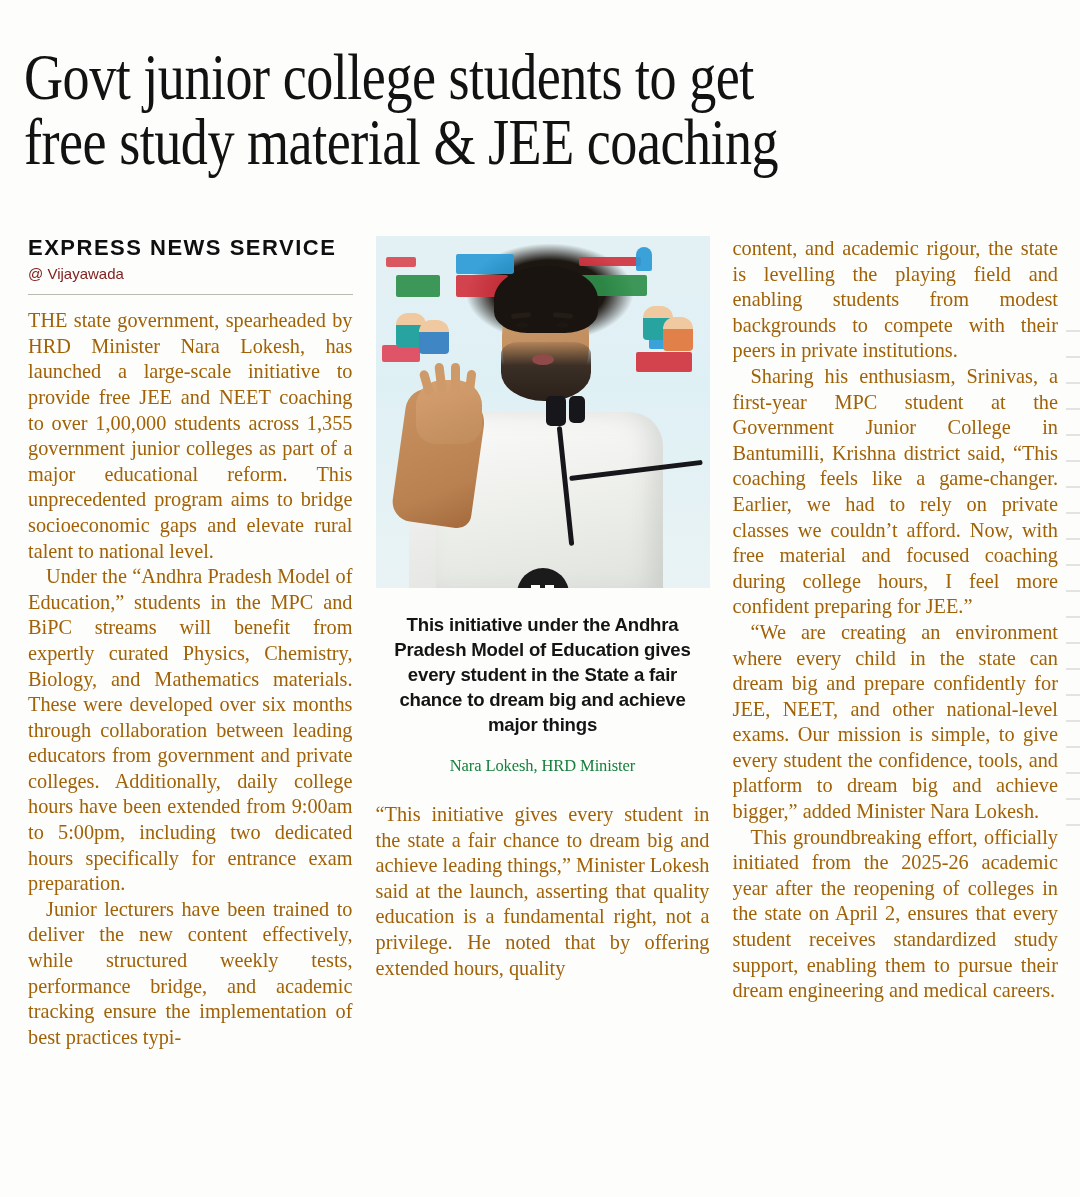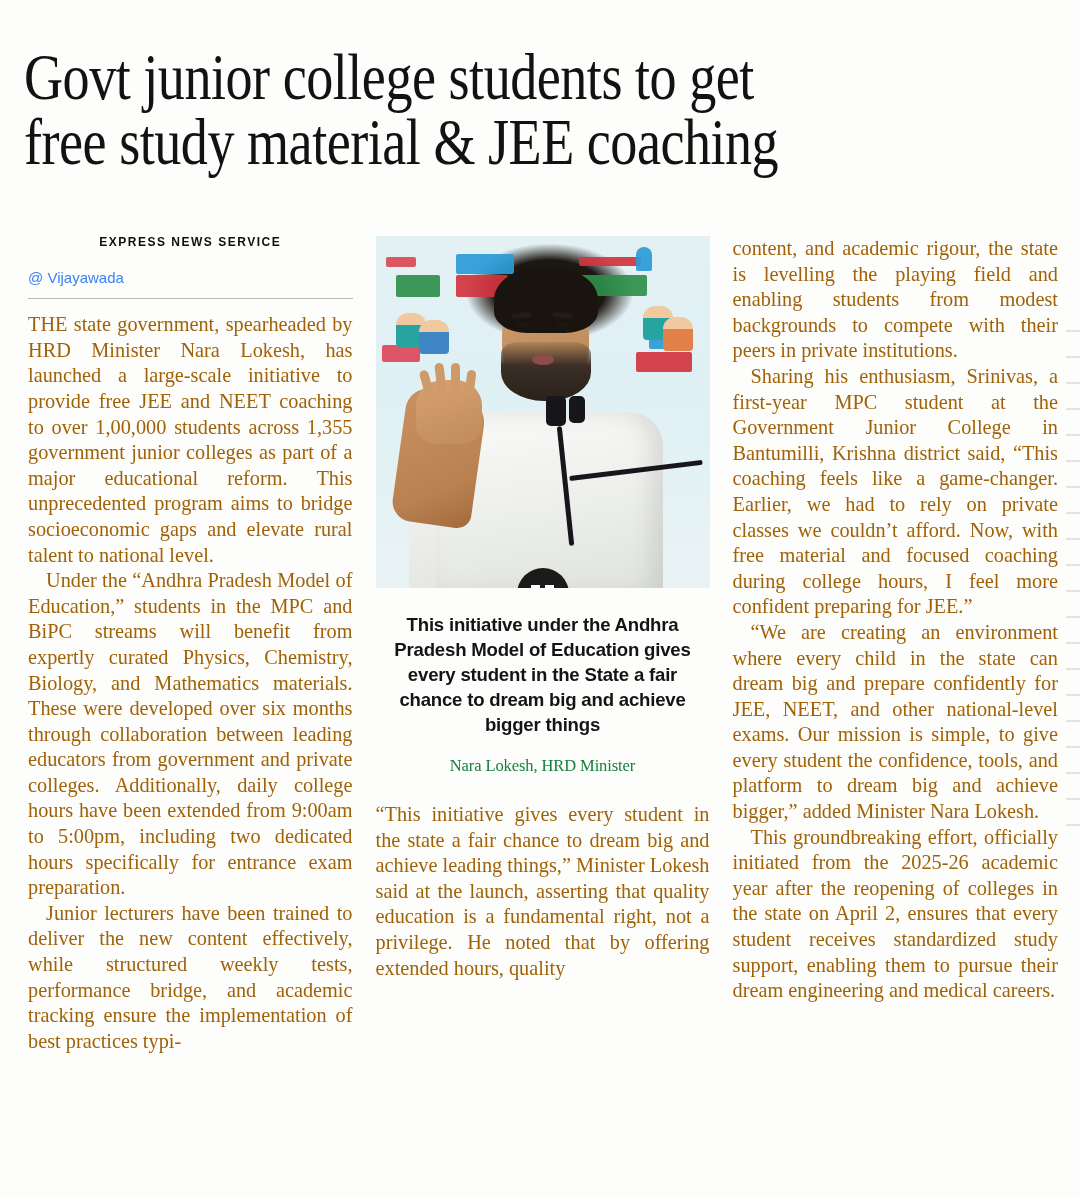--- a/index.html
+++ b/index.html
@@ -53,31 +53,30 @@
     width: 328px;
     position: relative;
   }
   .col-2 { width: 334px; }
   .col-3 { width: 329px; }
 
   
   .byline-service {
     font-family: "Liberation Sans", sans-serif;
     font-weight: bold;
-    font-size: 12px;
+    font-size: 22px;
     letter-spacing: 1.5px;
     color: #0f0f0f;
-    margin: 0 0 20px 0;
+    margin: 0 0 5px 0;
     line-height: 1.1;
-    text-align: center;
   }
   .byline-place {
     font-family: "Liberation Sans", sans-serif;
     font-size: 15px;
-    color: #3b82f6;
+    color: #7f1d1d;
     margin: 0;
     line-height: 1.2;
   }
   .byline-rule {
     height: 1px;
     background: #b9b9b4;
     margin: 11px 0 13px 0;
     width: 100%;
   }
 
@@ -386,21 +385,21 @@
         </div>
 
         <div class="quote-badge">
           <svg width="26" height="20" viewBox="0 0 26 20" aria-hidden="true">
             <path d="M1 1 h9 v12 q0 5 -5 6 v-4 q2 -0.5 2 -3 h-6 z" fill="#ffffff"></path>
             <path d="M15 1 h9 v12 q0 5 -5 6 v-4 q2 -0.5 2 -3 h-6 z" fill="#ffffff"></path>
           </svg>
         </div>
       </div>
 
-      <div class="pullquote">This initiative under the Andhra Pradesh Model of Education gives every student in the State a fair chance to dream big and achieve bigger things</div>
+      <div class="pullquote">This initiative under the Andhra Pradesh Model of Education gives every student in the State a fair chance to dream big and achieve major things</div>
 
       <div class="pullquote-attr">Nara Lokesh, HRD Minister</div>
 
       <div class="body-text">
         <p>“This initiative gives every student in the state a fair chance to dream big and achieve leading things,” Minister Lokesh said at the launch, asserting that quality education is a fundamental right, not a privilege. He noted that by offering extended hours, quality</p>
       </div>
     </div>
 
     <div class="col col-3">
       <div class="body-text">

